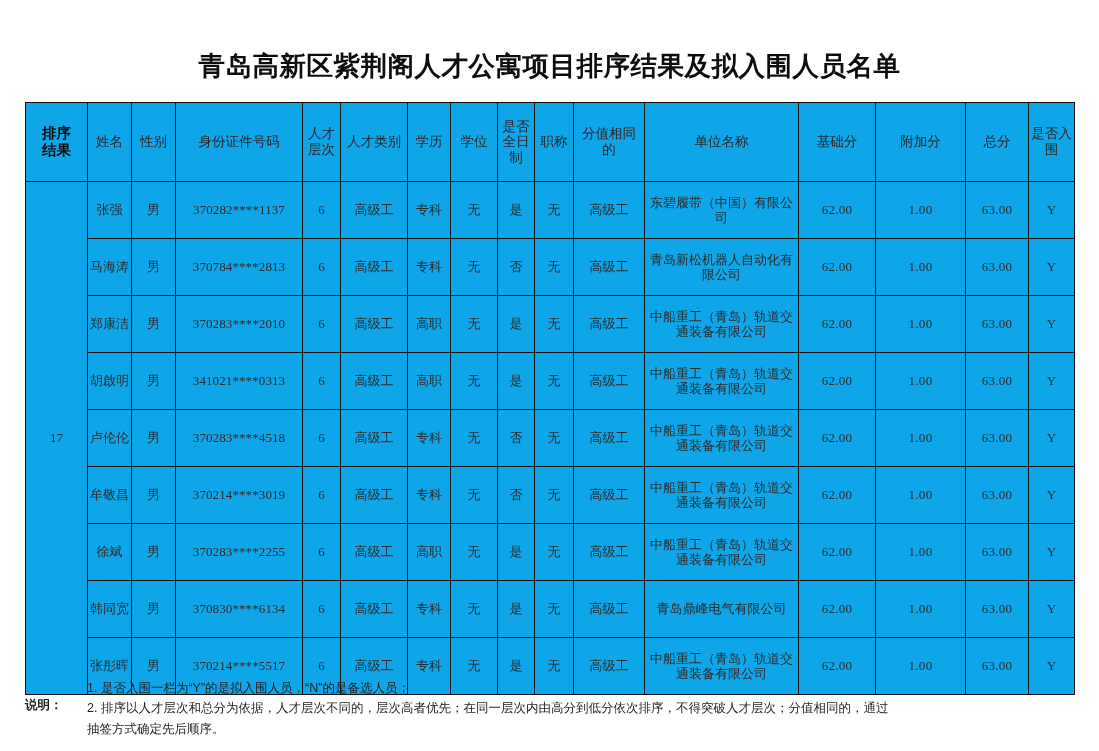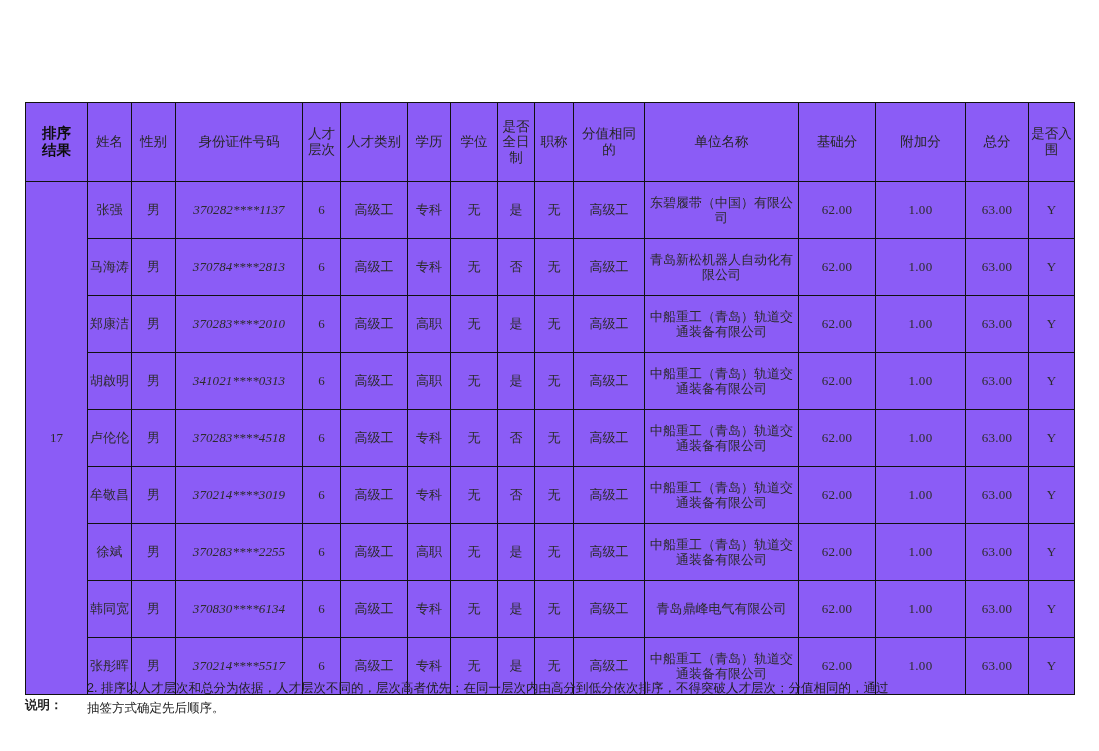--- a/index.html
+++ b/index.html
@@ -36,21 +36,21 @@
   .table-wrap {
     position: absolute;
     top: 102px;
     left: 25px;
     width: 1049px;
   }
   table.grid {
     border-collapse: collapse;
     table-layout: fixed;
     width: 1049px;
-    background: #8b5cf6;
+    background: #0ea5e9;
   }
   table.grid th,
   table.grid td {
     border: 1.4px solid #111111;
     text-align: center;
     vertical-align: middle;
     font-family: "Liberation Serif", "DejaVu Serif", serif;
     font-size: 13px;
     color: #2b2b2b;
     padding: 2px 2px;
@@ -72,21 +72,20 @@
     height: 52px;
   }
   td.rank-cell {
     font-size: 13.5px;
     color: #2b2b2b;
   }
   td.idnum {
     font-size: 13px;
     letter-spacing: 0.1px;
     white-space: nowrap;
-    font-style: italic;
   }
   td.company {
     font-size: 13px;
     line-height: 1.32;
     padding-left: 5px;
     padding-right: 5px;
   }
   td.score {
     font-size: 13.5px;
     letter-spacing: 0.3px;
@@ -124,20 +123,21 @@
   }
   .notes-body .note-line {
     display: block;
   }
 </style>
 </head>
 <body>
 
 <div class="page">
 
+  <div class="doc-title">青岛高新区紫荆阁人才公寓项目排序结果及拟入围人员名单</div>
 
   <div class="table-wrap">
     <table class="grid">
       <colgroup>
         <col style="width:62px">
         <col style="width:44px">
         <col style="width:44px">
         <col style="width:127px">
         <col style="width:38px">
         <col style="width:67px">
@@ -340,18 +340,19 @@
             <td class="score">63.00</td>
             <td class="yn">Y</td>
           </tr>
         </tbody>
     </table>
   </div>
 
   <div class="notes">
     <div class="notes-label">说明：</div>
     <div class="notes-body" id="notes-body">
+        <span class="note-line">1. 是否入围一栏为“Y”的是拟入围人员，“N”的是备选人员；</span>
         <span class="note-line">2. 排序以人才层次和总分为依据，人才层次不同的，层次高者优先；在同一层次内由高分到低分依次排序，不得突破人才层次；分值相同的，通过</span>
         <span class="note-line">抽签方式确定先后顺序。</span>
       </div>
   </div>
 
 </div>
 
 </body></html>

